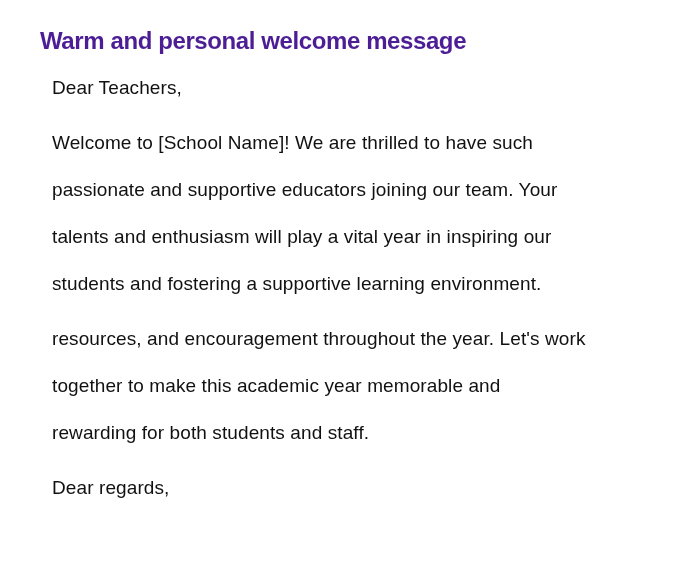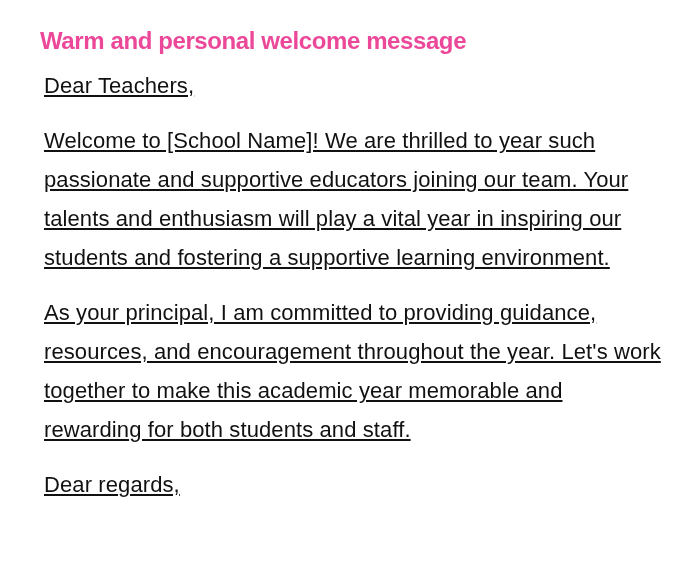--- a/index.html
+++ b/index.html
@@ -18,53 +18,51 @@
       position: relative;
       padding: 24px 40px 0 40px;
     }
     .title {
       font-family: "Liberation Sans", sans-serif;
       font-weight: bold;
       font-size: 24px;
       letter-spacing: -0.4px;
       line-height: 34px;
       margin: 0 0 10px 0;
-      color: #ec4899;
+      color: #4c1d95;
     }
     .line {
-      font-size: 22px;
+      font-size: 19px;
       line-height: 35px;
-      margin: 4px;
+      margin: 12px;
       letter-spacing: 0.1px;
       white-space: nowrap;
-      text-decoration: underline;
     }
     .para {
       margin: 0 0 20px 0;
     }
     .greeting { margin-bottom: 20px; }
     .closing { margin-bottom: 20px; }
   </style>
 </head>
 <body>
 
 <div class="doc">
   <h1 class="title">Warm and personal welcome message</h1>
 
   <p class="line greeting">Dear Teachers,</p>
 
   <div class="para">
-    <p class="line">Welcome to [School Name]! We are thrilled to year such</p>
+    <p class="line">Welcome to [School Name]! We are thrilled to have such</p>
     <p class="line">passionate and supportive educators joining our team. Your</p>
     <p class="line">talents and enthusiasm will play a vital year in inspiring our</p>
     <p class="line">students and fostering a supportive learning environment.</p>
   </div>
 
   <div class="para">
-    <p class="line">As your principal, I am committed to providing guidance,</p>
     <p class="line">resources, and encouragement throughout the year. Let's work</p>
     <p class="line">together to make this academic year memorable and</p>
     <p class="line">rewarding for both students and staff.</p>
   </div>
 
   <p class="line closing">Dear regards,</p>
 
 </div>
 
 </body></html>

